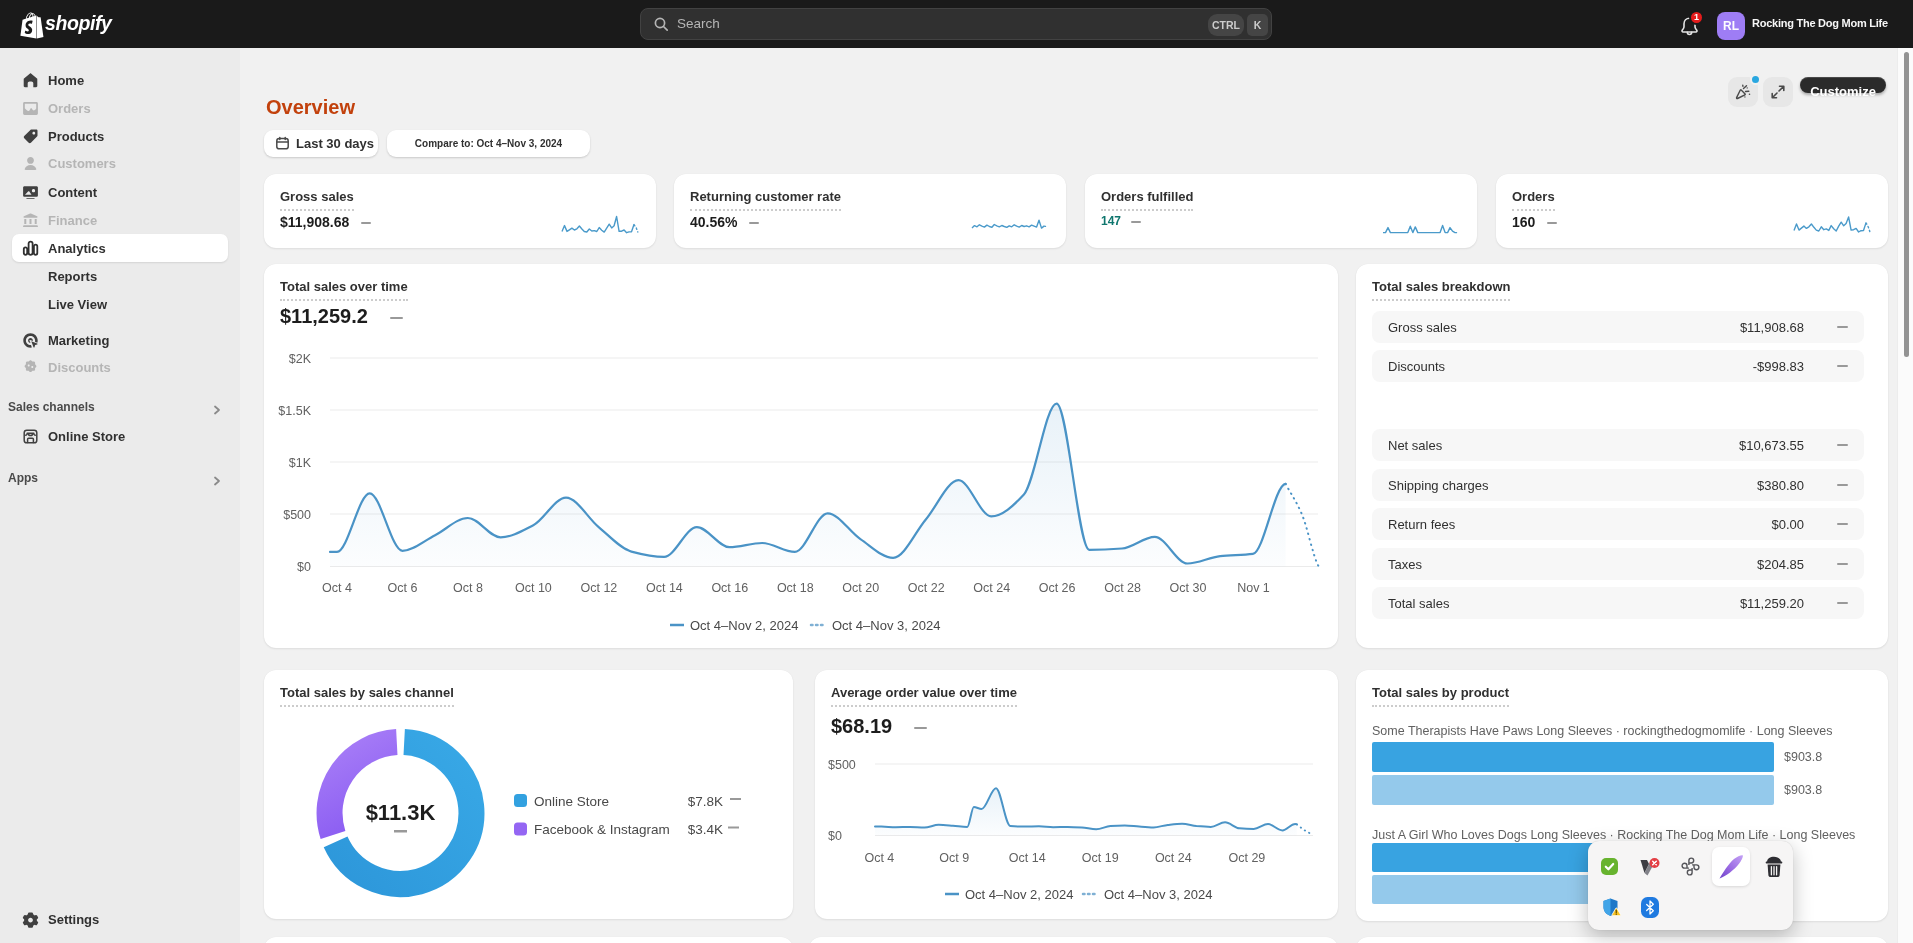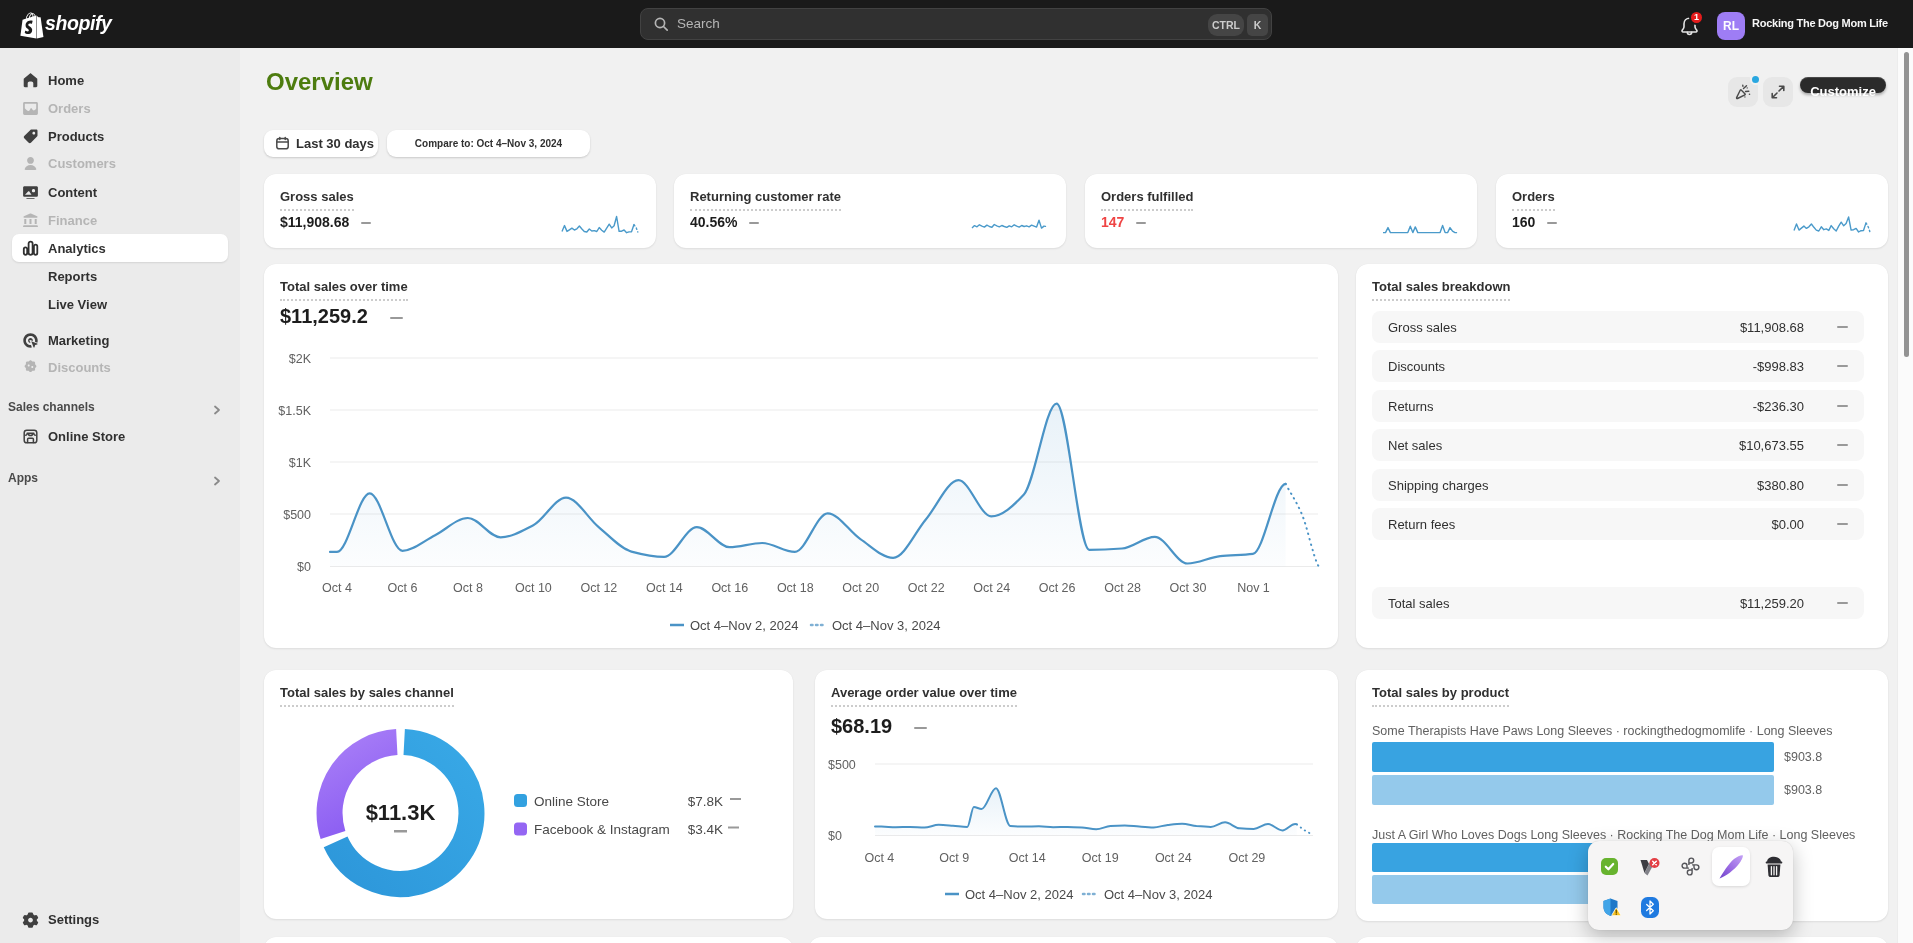--- a/index.html
+++ b/index.html
@@ -140,21 +140,21 @@
   </div>
   <div class="nav" style="top:857px">
     <svg width="17" height="17" viewBox="0 0 17 17" fill="#404040">
         <path d="M7.0,1.5 L10.0,1.5 C10.5,1.5 10.9,1.9 11.0,2.4 L11.2,3.6 C11.7,3.8 12.2,4.1 12.6,4.4 L13.8,4.0 C14.3,3.8 14.8,4.0 15.05,4.5 L16.05,6.2 C16.3,6.65 16.2,7.2 15.8,7.5 L14.85,8.3 C14.9,8.56 14.9,8.83 14.9,9.1 L14.85,9.9 L15.8,10.7 C16.2,11.0 16.3,11.55 16.05,12.0 L15.05,13.7 C14.8,14.2 14.3,14.4 13.8,14.2 L12.6,13.8 C12.2,14.1 11.7,14.4 11.2,14.6 L11.0,15.8 C10.9,16.3 10.5,16.7 10.0,16.7 L7.0,16.7 C6.5,16.7 6.1,16.3 6.0,15.8 L5.8,14.6 C5.3,14.4 4.8,14.1 4.4,13.8 L3.2,14.2 C2.7,14.4 2.2,14.2 1.95,13.7 L0.95,12.0 C0.7,11.55 0.8,11.0 1.2,10.7 L2.15,9.9 C2.1,9.64 2.1,9.37 2.1,9.1 L2.15,8.3 L1.2,7.5 C0.8,7.2 0.7,6.65 0.95,6.2 L1.95,4.5 C2.2,4.0 2.7,3.8 3.2,4.0 L4.4,4.4 C4.8,4.1 5.3,3.8 5.8,3.6 L6.0,2.4 C6.1,1.9 6.5,1.5 7.0,1.5 Z M8.5,6.7 C7.2,6.7 6.1,7.8 6.1,9.1 C6.1,10.4 7.2,11.5 8.5,11.5 C9.8,11.5 10.9,10.4 10.9,9.1 C10.9,7.8 9.8,6.7 8.5,6.7 Z"></path>
       </svg>
     <span>Settings</span>
     </div>
 </div>
 
 <div id="content">
-  <div style="position:absolute;left:266px;top:68px;font-size:24px;font-weight:bold;color:#4d7c0f">Overview</div>
+  <div style="position:absolute;left:266px;top:96px;font-size:20px;font-weight:bold;color:#c2410c">Overview</div>
 
   <div style="position:absolute;left:1728px;top:77px;width:30px;height:30px;background:#e7e7e7;border-radius:9px">
     <svg style="position:absolute;left:6px;top:6px" width="18" height="18" viewBox="0 0 18 18" fill="none" stroke="#4a4a4a" stroke-width="1.4" stroke-linecap="round">
       <path d="M6.2,7.2 L2.6,14.6 C2.3,15.2 2.9,15.8 3.5,15.5 L10.9,11.9 C11.3,11.7 11.4,11.2 11.1,10.9 L7.2,7.0 C6.9,6.7 6.4,6.8 6.2,7.2 Z" stroke-linejoin="round"></path>
       <path d="M9.5,5.5 L12.5,2.7 M11.5,8.5 L14.8,8.2 M8.9,3.3 L8.8,2.2"></path>
       <circle cx="13.2" cy="4.9" r="0.7" fill="#4a4a4a" stroke="none"></circle>
         <circle cx="15.5" cy="11.3" r="0.8" fill="#4a4a4a" stroke="none"></circle>
         <circle cx="10.9" cy="13.9" r="0.7" fill="#4a4a4a" stroke="none"></circle>
     </svg>
     <div style="position:absolute;right:-3px;top:-3px;width:11px;height:11px;border-radius:50%;background:#29a7e0;border:2px solid #f1f1f1"></div>
@@ -187,21 +187,21 @@
   <div class="card" style="left:674px;top:174px;width:392px;height:74px">
     <div class="ctitle">Returning customer rate</div>
     <div style="position:absolute;left:16px;top:40px;font-size:14px;font-weight:bold;color:#1d1d1d">40.56%&nbsp;&nbsp; <span class="dash"></span></div>
     <svg style="position:absolute;left:296px;top:37px" width="80" height="26" viewBox="0 0 80 26" fill="none">
       <path d="M2.0,17.1L4.5,14.6L7.0,15.8L9.4,13.8L11.9,15.1L14.4,16.1L16.9,14.1L19.4,15.5L21.9,16.3L24.3,13.5L26.8,14.8L29.3,15.8L31.8,14.5L34.3,15.5L36.8,16.4L39.2,14.8L41.7,15.8L44.2,13.8L46.7,15.1L49.2,16.1L51.7,14.5L54.1,15.5L56.6,14.8L59.1,15.8L61.6,14.1L64.1,15.1L66.6,16.1L69.0,9.2L71.5,17.1L74.0,15.1" stroke="#4a9aca" stroke-width="1.4" stroke-linejoin="round"></path>
       <path d="M74.0,15.1 L76.3,15.5 77.8,16" stroke="#4a9aca" stroke-width="1.4" stroke-dasharray="1.5 2.6" stroke-linecap="round"></path>
     </svg>
   </div>
   <div class="card" style="left:1085px;top:174px;width:392px;height:74px">
     <div class="ctitle">Orders fulfilled</div>
-    <div style="position:absolute;left:16px;top:40px;font-size:14px;font-weight:bold;color:#ef4444">147&nbsp;&nbsp; <span class="dash"></span></div>
+    <div style="position:absolute;left:16px;top:40px;font-size:12px;font-weight:bold;color:#0f766e">147&nbsp;&nbsp; <span class="dash"></span></div>
     <svg style="position:absolute;left:296px;top:37px" width="80" height="26" viewBox="0 0 80 26" fill="none">
       <path d="M2.0,21.6L4.5,21.6L7.0,16.6L9.4,21.6L11.9,21.6L14.4,21.6L16.9,21.6L19.4,21.6L21.9,21.6L24.3,21.6L26.8,21.6L29.3,15.2L31.8,21.6L34.3,15.9L36.8,21.6L39.2,21.6L41.7,21.6L44.2,21.6L46.7,21.6L49.2,21.6L51.7,21.6L54.1,21.6L56.6,21.6L59.1,21.6L61.6,14.4L64.1,21.6L66.6,21.6L69.0,16.6L71.5,20.2L74.0,21.6" stroke="#4a9aca" stroke-width="1.4" stroke-linejoin="round"></path>
       <path d="M74.0,21.6 L76.3,21.7 77.8,21.8" stroke="#4a9aca" stroke-width="1.4" stroke-dasharray="1.5 2.6" stroke-linecap="round"></path>
     </svg>
   </div>
   <div class="card" style="left:1496px;top:174px;width:392px;height:74px">
     <div class="ctitle">Orders</div>
     <div style="position:absolute;left:16px;top:40px;font-size:14px;font-weight:bold;color:#1d1d1d">160&nbsp;&nbsp; <span class="dash"></span></div>
     <svg style="position:absolute;left:296px;top:37px" width="80" height="26" viewBox="0 0 80 26" fill="none">
       <path d="M2.0,19.5L4.5,13.0L7.0,19.1L9.4,17.1L11.9,15.1L14.4,17.4L16.9,15.8L19.4,13.0L21.9,16.3L24.3,19.1L26.8,20.0L29.3,15.8L31.8,18.7L34.3,17.9L36.8,19.4L39.2,14.6L41.7,17.7L44.2,20.0L46.7,15.1L49.2,11.2L51.7,14.8L54.1,12.5L56.6,6.0L59.1,19.1L61.6,18.7L64.1,17.4L66.6,21.0L69.0,19.7L71.5,19.5L74.0,11.9" stroke="#4a9aca" stroke-width="1.4" stroke-linejoin="round"></path>
@@ -264,38 +264,38 @@
     <div class="brow" style="top:46.5px">
         <span>Gross sales</span>
         <i>$11,908.68</i>
         <b></b>
       </div>
     <div class="brow" style="top:86px">
         <span>Discounts</span>
         <i>-$998.83</i>
         <b></b>
       </div>
-    <div class="brow" style="top:125.5px">
-        <span>Returns</span>
-        <i>-$236.30</i>
-        <b></b>
-      </div>
     <div class="brow" style="top:165px">
         <span>Net sales</span>
         <i>$10,673.55</i>
         <b></b>
       </div>
     <div class="brow" style="top:204.5px">
         <span>Shipping charges</span>
         <i>$380.80</i>
         <b></b>
       </div>
     <div class="brow" style="top:244px">
         <span>Return fees</span>
         <i>$0.00</i>
+        <b></b>
+      </div>
+    <div class="brow" style="top:283.5px">
+        <span>Taxes</span>
+        <i>$204.85</i>
         <b></b>
       </div>
     <div class="brow" style="top:323px">
         <span>Total sales</span>
         <i>$11,259.20</i>
         <b></b>
       </div>
   </div>
 
   <div class="card" style="left:264px;top:670px;width:529px;height:249px">

